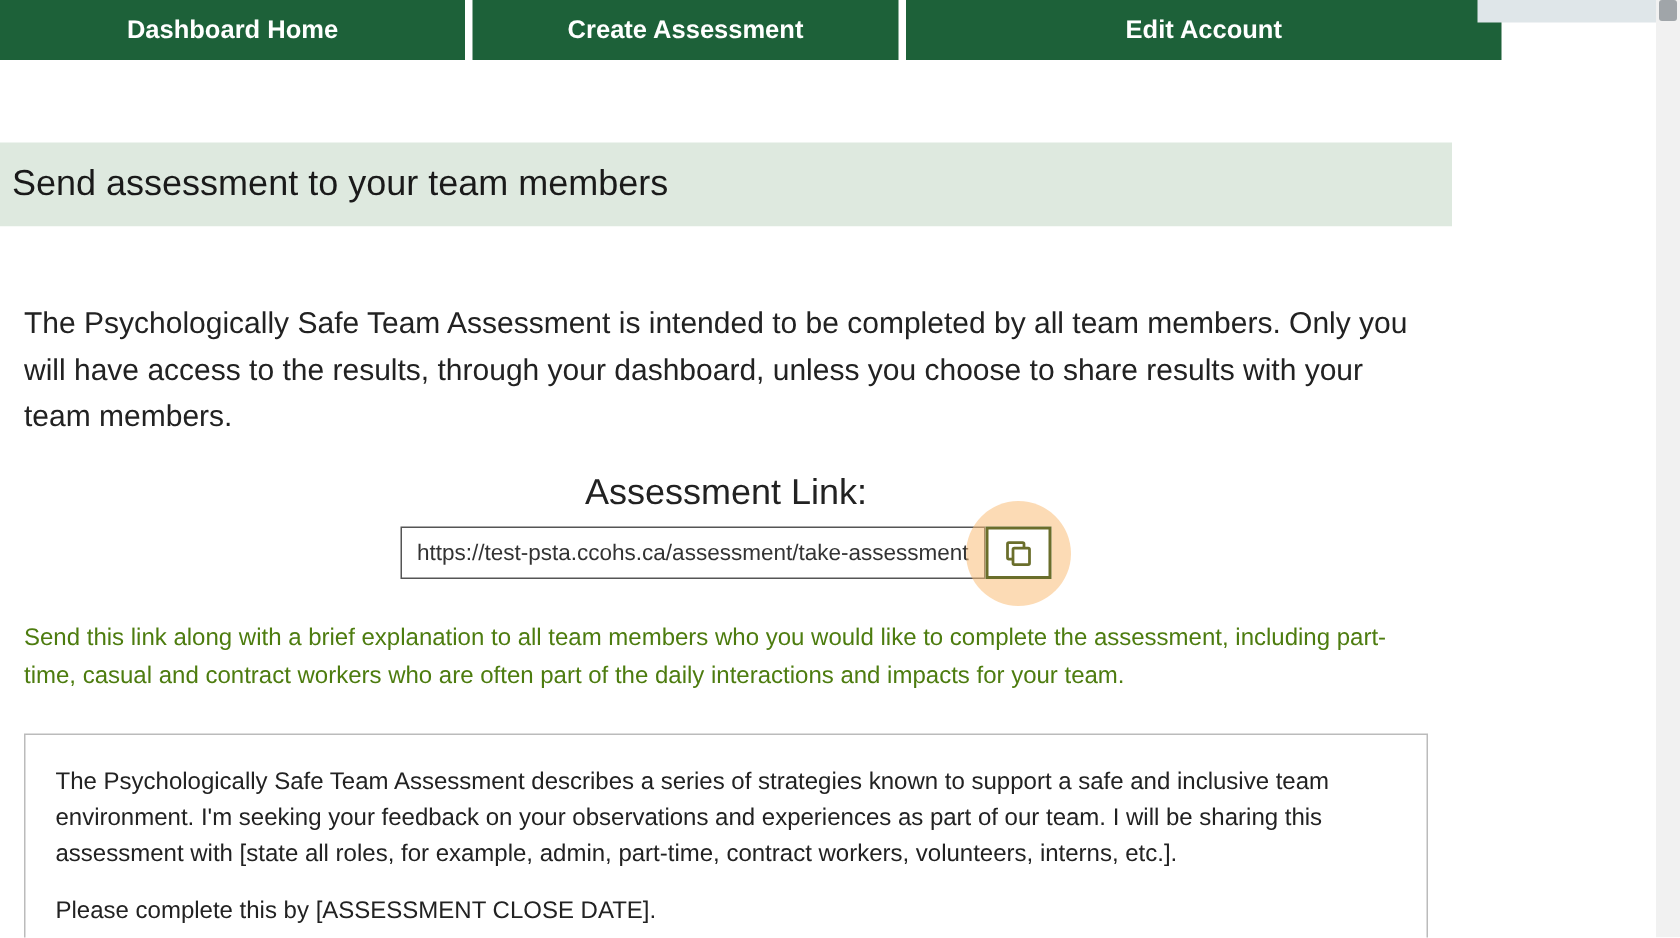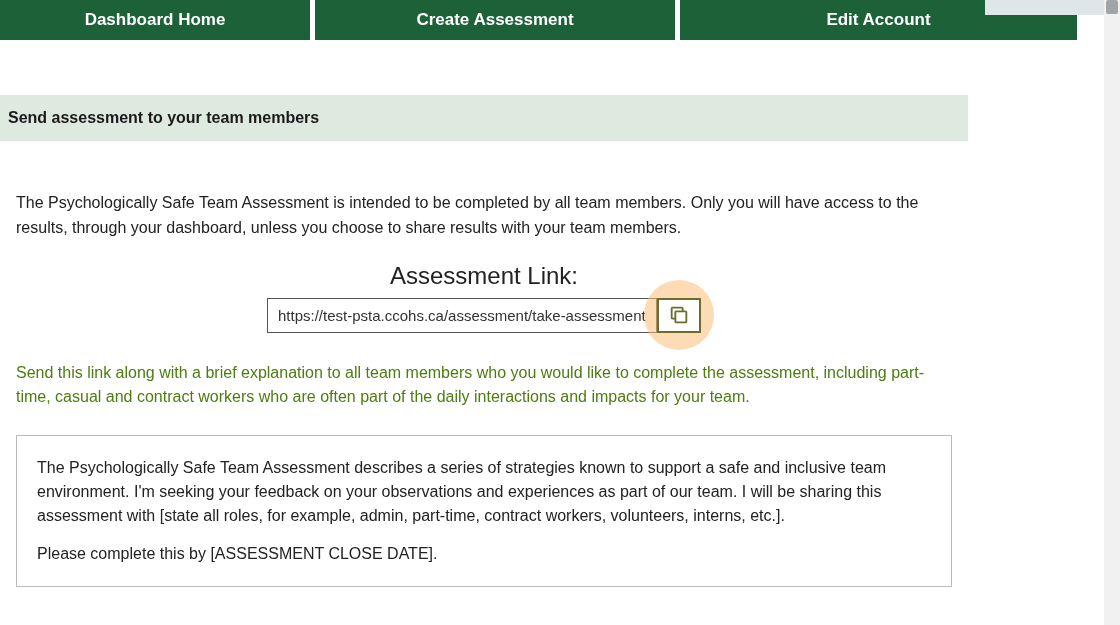--- a/index.html
+++ b/index.html
@@ -21,21 +21,21 @@
       color: #ffffff;
       font-size: 17px;
       font-weight: 600;
       padding: 10px 0;
       text-align: center;
       cursor: pointer;
       border: none;
       flex: 0 0 auto;
     }
     .nav-button:nth-child(1) { width: 310px; }
-    .nav-button:nth-child(2) { width: 360px; }
+    .nav-button:nth-child(2) { width: 284px; }
     .nav-button:nth-child(3) { width: 397px; }
     .top-right-strip {
       position: absolute;
       top: 0;
       right: 0;
       width: 135px;
       height: 15px;
       background: #dfe6e9;
     }
     .scrollbar-track {
@@ -66,31 +66,31 @@
       border-right: 4px solid transparent;
       border-bottom: 4px solid #606060;
     }
     .page-title-container {
       background: #dee9df;
       width: 968px;
       margin-top: 55px;
       padding: 14px 8px;
     }
     .page-title {
-      font-size: 16px;
-      font-weight: 700;
+      font-size: 24px;
+      font-weight: 400;
       color: #1a1a1a;
     }
     .content-area {
       width: 968px;
       background: #ffffff;
       padding: 50px 16px 0 16px;
     }
     .intro-paragraph {
-      font-size: 16px;
+      font-size: 20px;
       color: #222;
       line-height: 1.55;
       margin-bottom: 18px;
     }
     .assessment-link-heading {
       font-size: 24px;
       font-weight: 400;
       color: #222;
       text-align: center;
       margin: 21px 0 8px 0;

